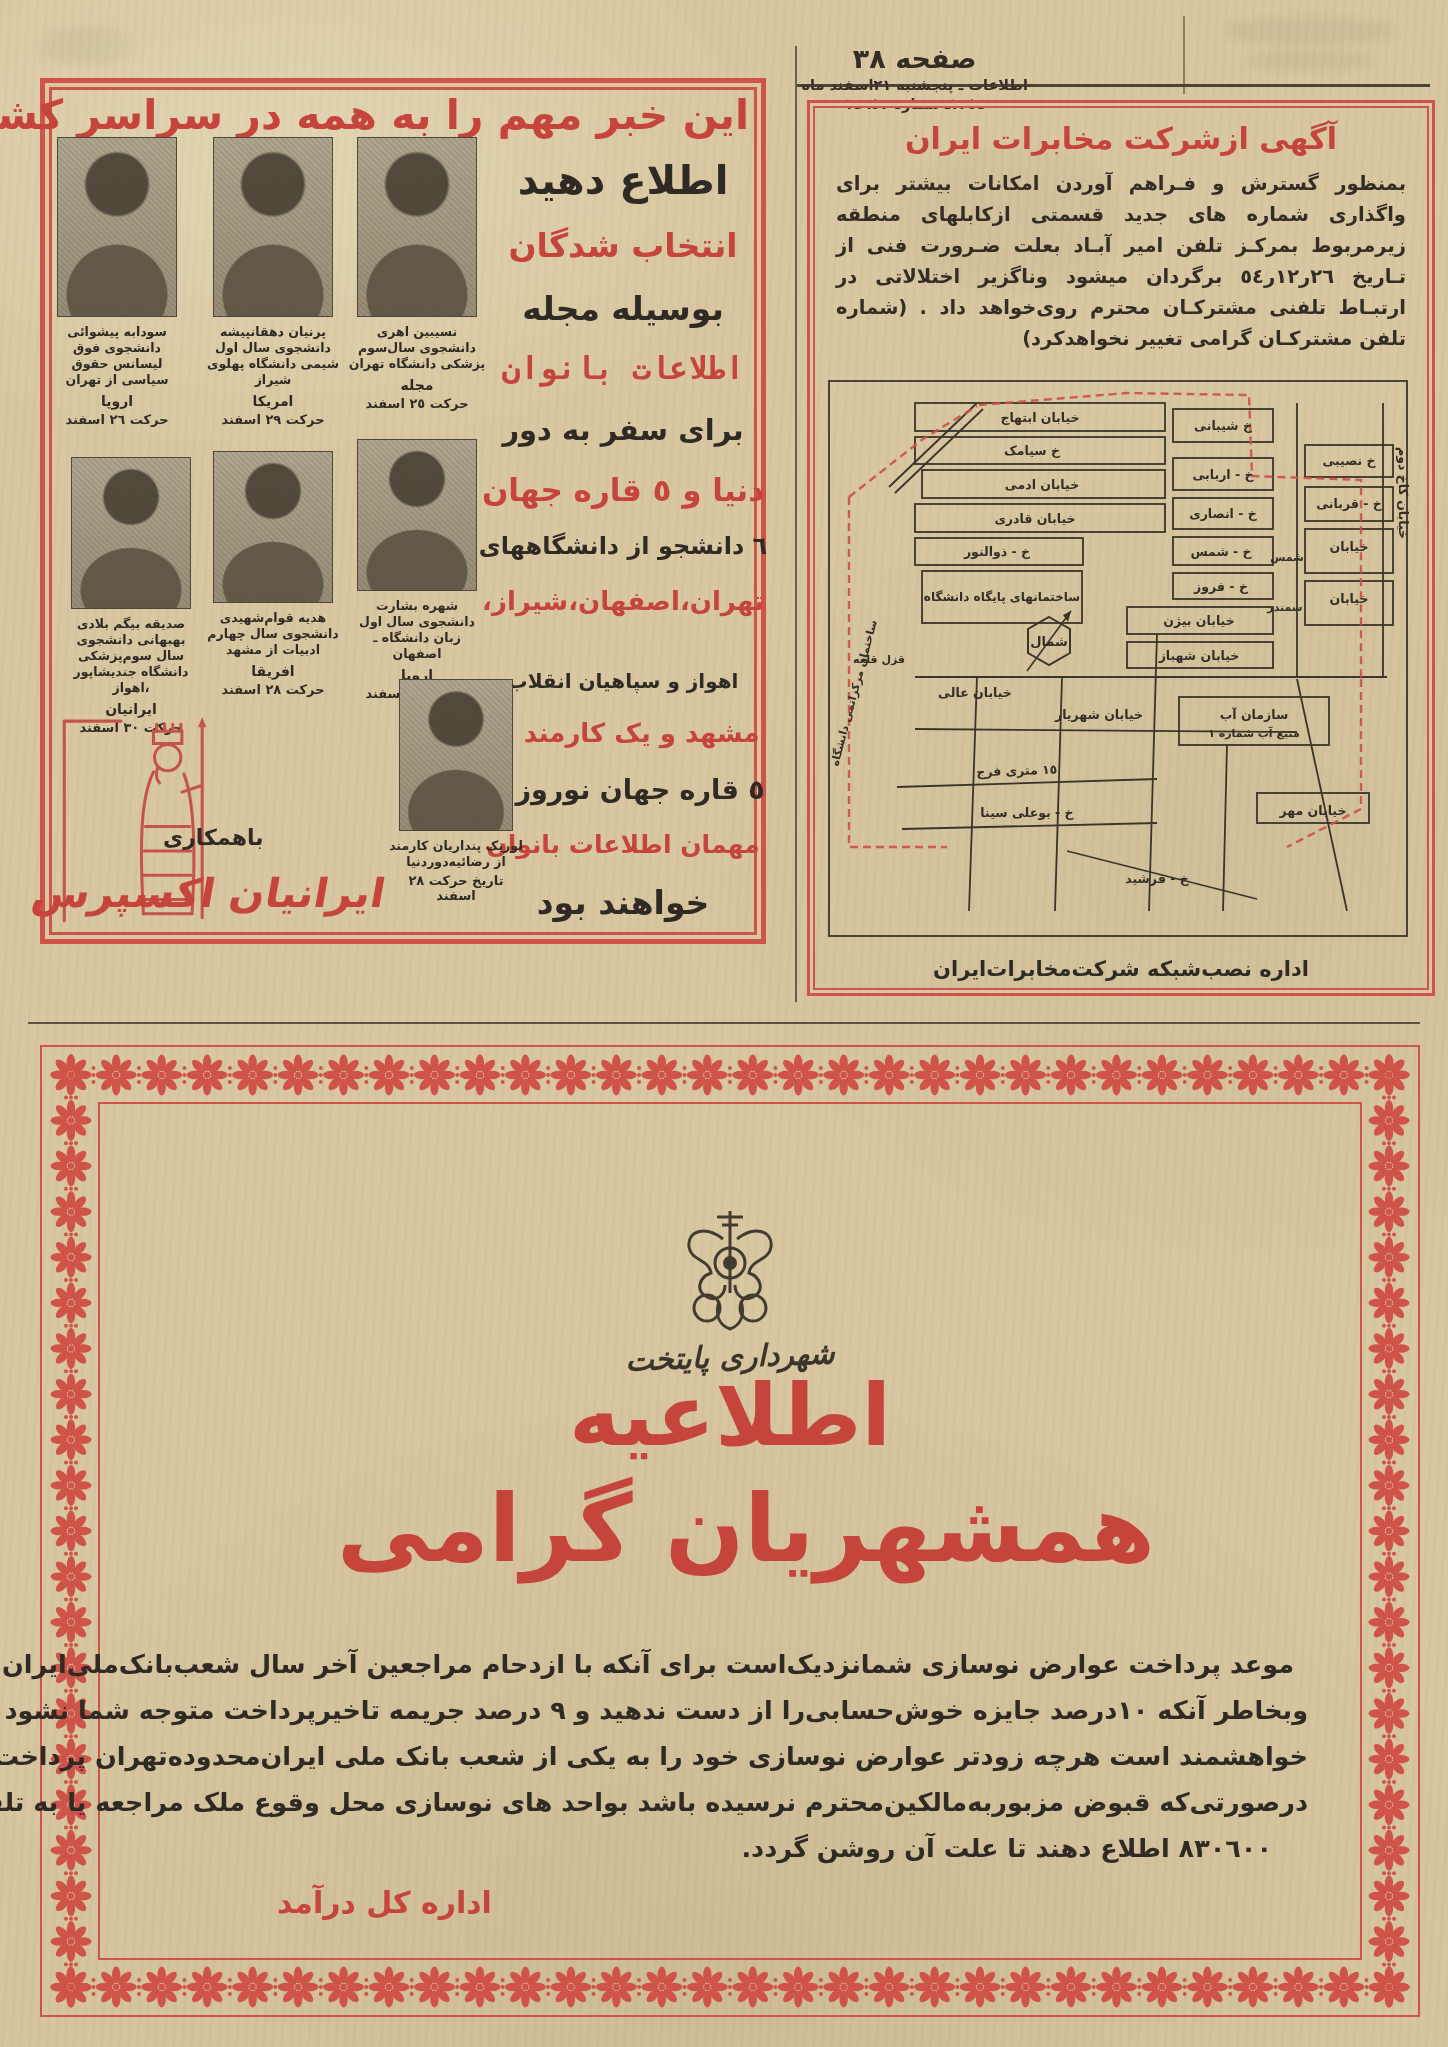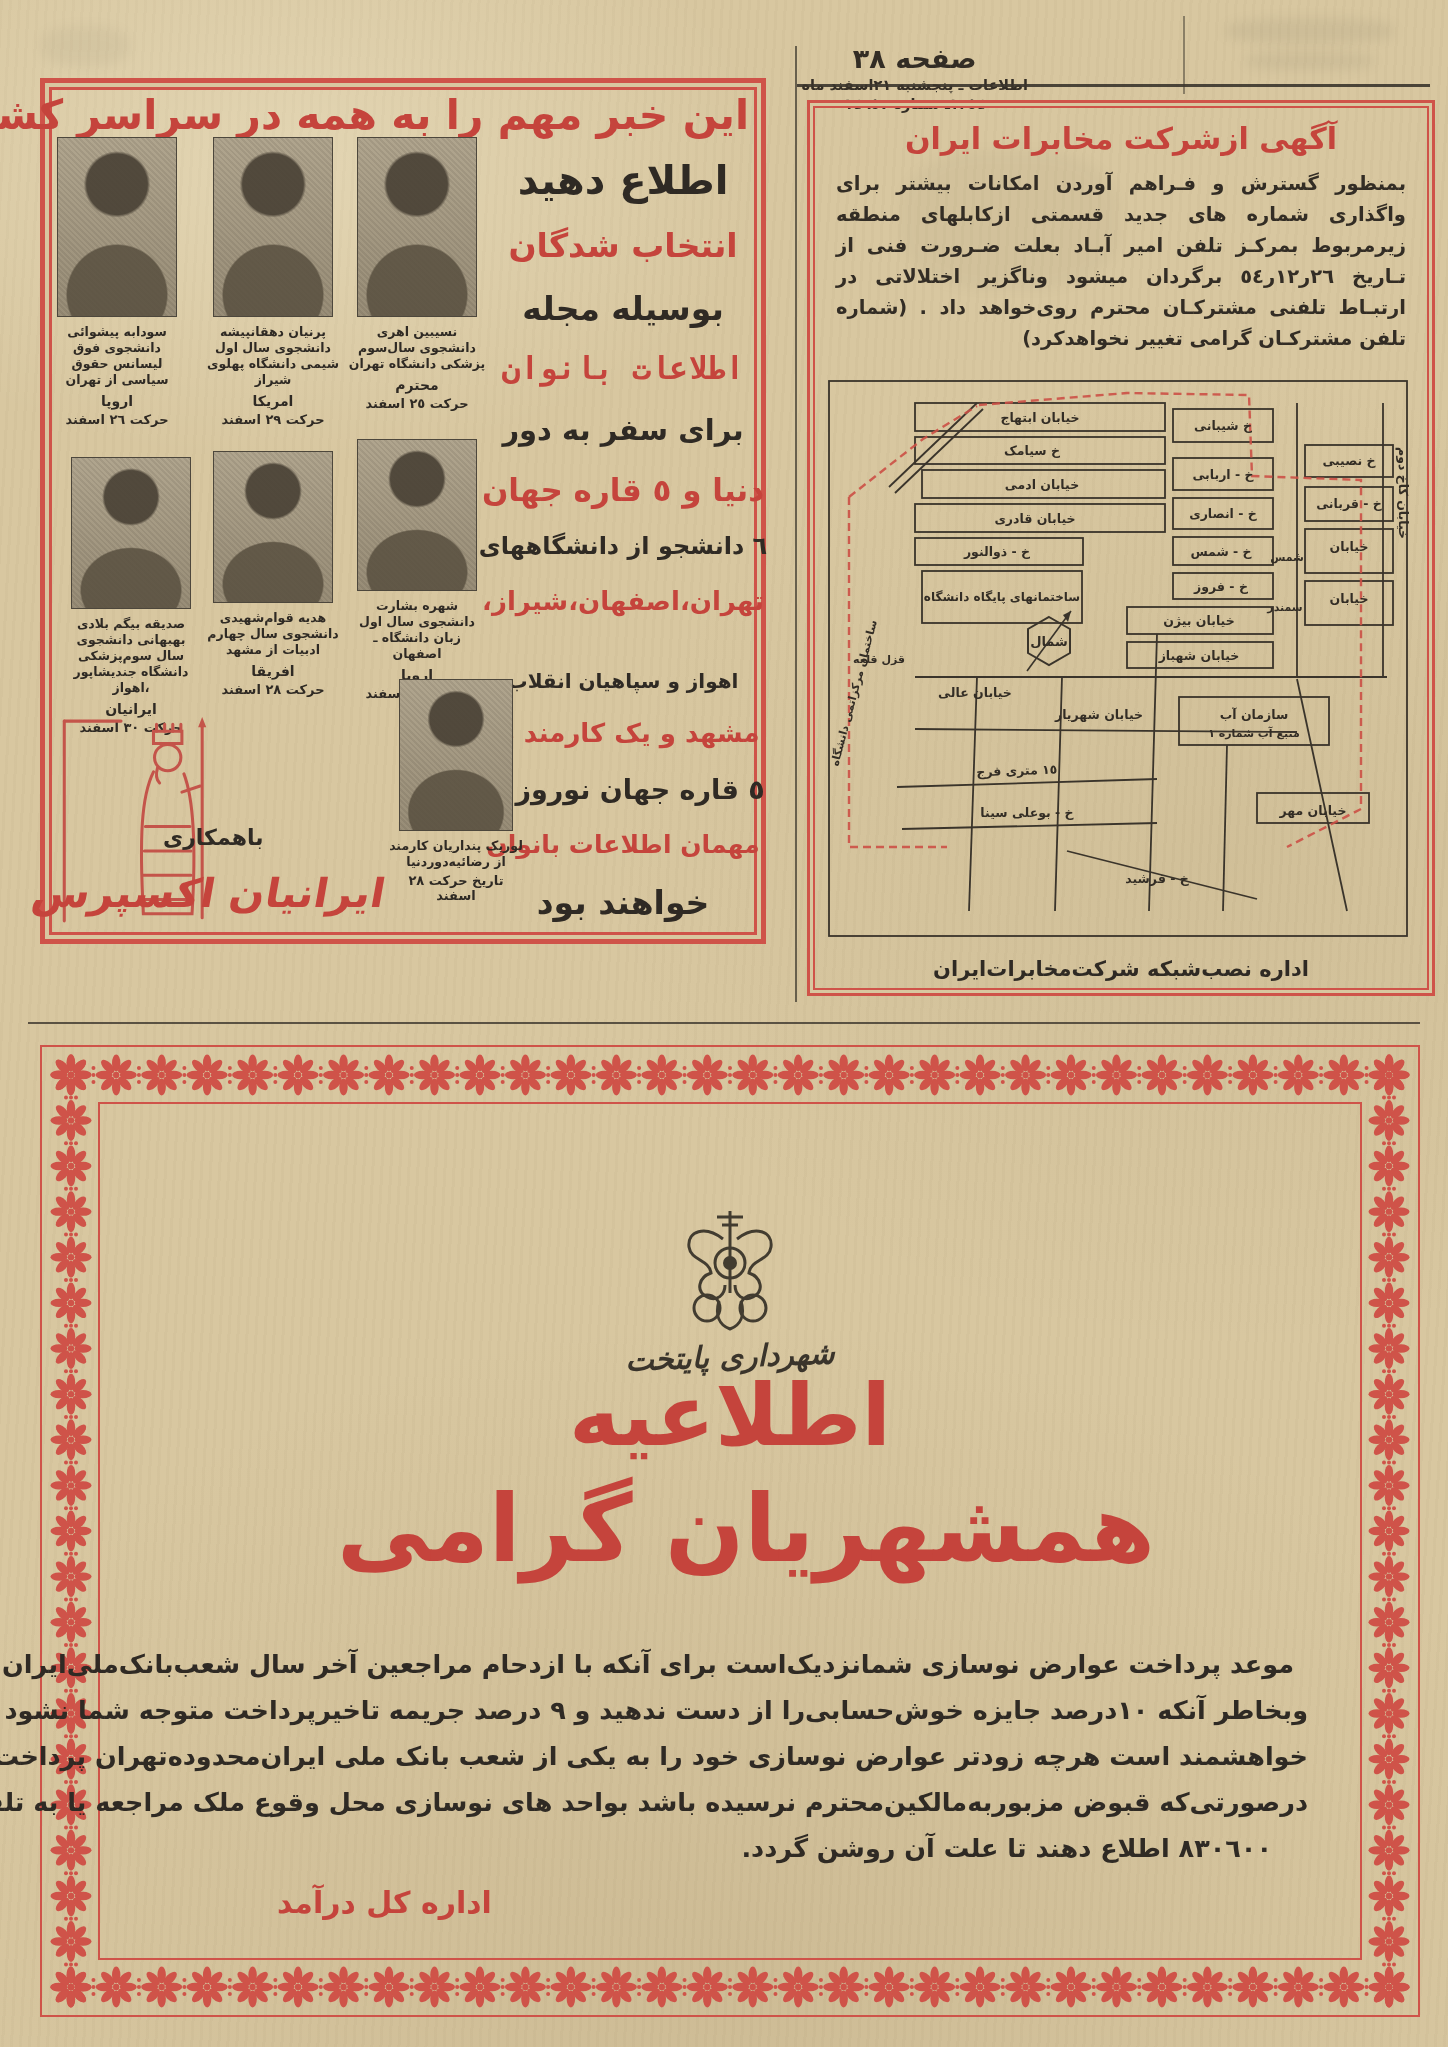--- a/index.html
+++ b/index.html
@@ -125,21 +125,21 @@
       <div class="hl" style="color: rgb(47, 42, 36);">اهواز و سپاهیان انقلاب</div>
       <div class="hl" style="color: rgb(197, 68, 60);">مشهد و یک کارمند در</div>
       <div class="hl" style="color: rgb(47, 42, 36);">٥ قاره جهان نوروز را</div>
       <div class="hl" style="color: rgb(197, 68, 60);">مهمان اطلاعات بانوان</div>
       <div class="hl" style="color: rgb(47, 42, 36);">خواهند بود</div>
     </div>
 
     <div class="cell" style="left:302px;top:54px;">
       <div class="photo ph-tall"></div>
       <div class="cap-name">نسیبین اهری دانشجوی سال‌سوم پزشکی دانشگاه تهران</div>
-      <div class="cap-dest">محترم</div>
+      <div class="cap-dest">مجله</div>
       <div class="cap-dep">حرکت ٢٥ اسفند</div>
     </div>
     <div class="cell" style="left:158px;top:54px;">
       <div class="photo ph-tall"></div>
       <div class="cap-name">پرنیان دهقانپیشه دانشجوی سال اول شیمی دانشگاه پهلوی شیراز</div>
       <div class="cap-dest">امریکا</div>
       <div class="cap-dep">حرکت ٢٩ اسفند</div>
     </div>
     <div class="cell" style="left:2px;top:54px;">
       <div class="photo ph-tall"></div>

